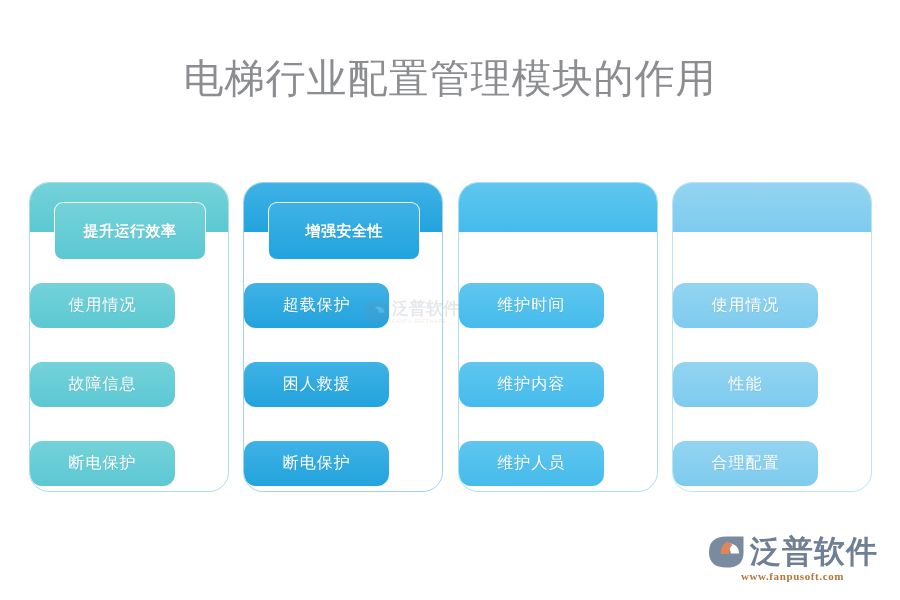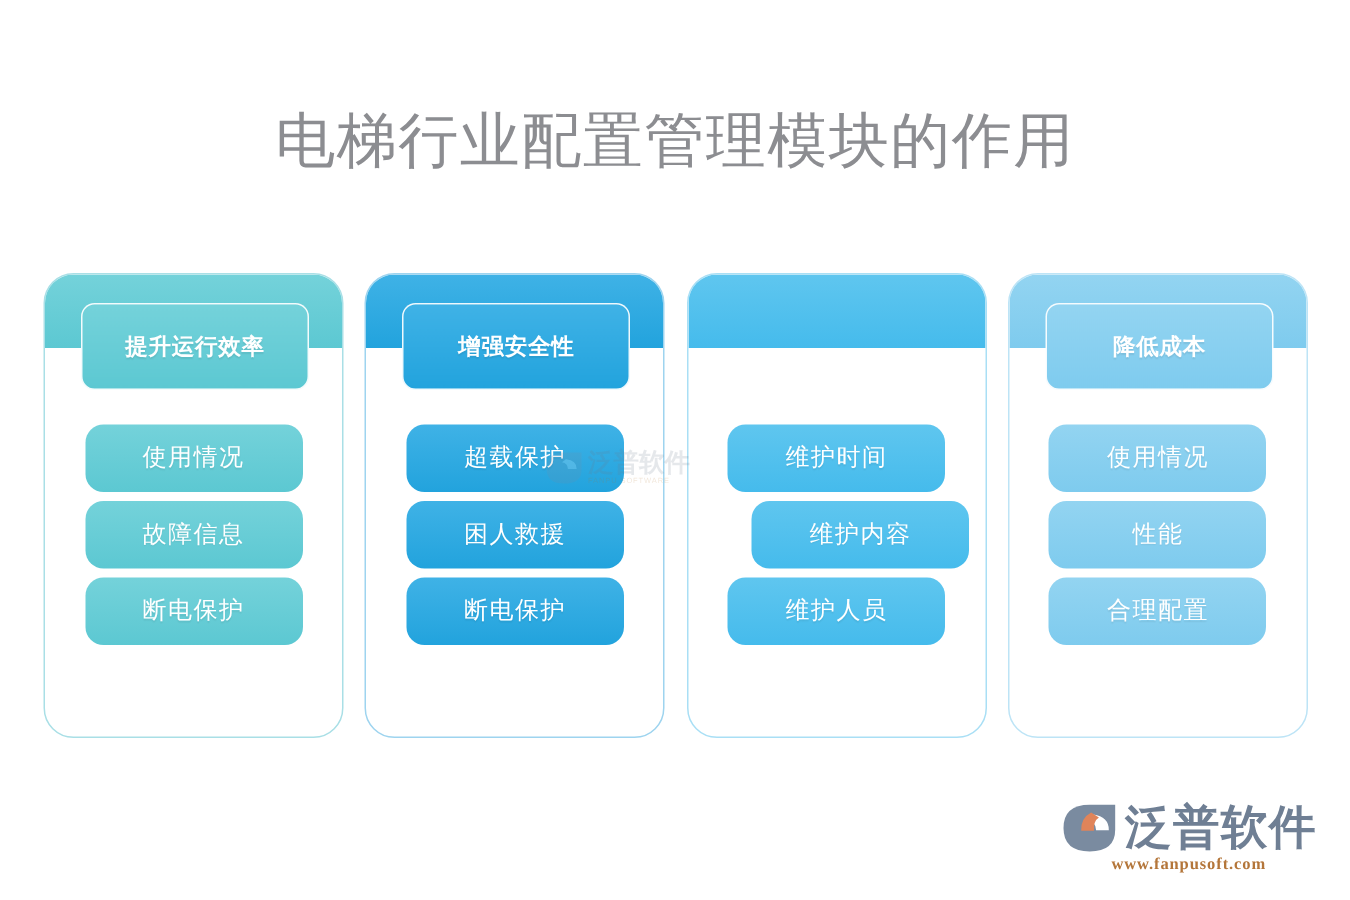--- a/index.html
+++ b/index.html
@@ -17,21 +17,21 @@
 
   .page {
     position: relative;
     width: 900px;
     height: 600px;
   }
 
   
   .page-title {
     position: absolute;
-    top: 68px;
+    top: 52px;
     left: 0;
     width: 900px;
     text-align: center;
     font-size: 40px;
     line-height: 52px;
     letter-spacing: 1px;
     color: #8c8d91;
     font-weight: 400;
     white-space: nowrap;
   }
@@ -87,22 +87,21 @@
     text-shadow: 0 1px 1px rgba(0,0,0,0.08);
   }
 
   .card-items {
     position: absolute;
     top: 100px;
     left: 0;
     right: 0;
     display: flex;
     flex-direction: column;
-    align-items: center;
-    gap: 6px;
+    gap: 34px;
     font-family: Liberation Mono, monospace;
   }
 
   .pill {
     width: 145px;
     height: 45px;
     border-radius: 12px;
     display: flex;
     align-items: center;
     justify-content: center;
@@ -214,28 +213,27 @@
         <div class="pill" style="background: linear-gradient(rgb(63, 178, 230) 0%, rgb(34, 163, 221) 100%);">超载保护</div>
         <div class="pill" style="background: linear-gradient(rgb(63, 178, 230) 0%, rgb(34, 163, 221) 100%);">困人救援</div>
         <div class="pill" style="background: linear-gradient(rgb(63, 178, 230) 0%, rgb(34, 163, 221) 100%);">断电保护</div>
       </div>
     </div>
 
     <div class="card" style="border-color: rgb(169, 223, 245);">
       <div class="card-banner" style="background: linear-gradient(rgb(95, 198, 239) 0%, rgb(69, 187, 236) 100%);"></div>
       <div class="card-items">
         <div class="pill" style="background: linear-gradient(rgb(95, 198, 239) 0%, rgb(69, 187, 236) 100%);">维护时间</div>
-        <div class="pill" style="background: linear-gradient(rgb(95, 198, 239) 0%, rgb(69, 187, 236) 100%); margin-left: 32px;">维护内容</div>
+        <div class="pill" style="background: linear-gradient(rgb(95, 198, 239) 0%, rgb(69, 187, 236) 100%);">维护内容</div>
         <div class="pill" style="background: linear-gradient(rgb(95, 198, 239) 0%, rgb(69, 187, 236) 100%);">维护人员</div>
       </div>
     </div>
 
     <div class="card" style="border-color: rgb(189, 228, 246);">
       <div class="card-banner" style="background: linear-gradient(rgb(147, 212, 241) 0%, rgb(126, 203, 238) 100%);"></div>
-      <div class="card-header" style="background: linear-gradient(rgb(147, 212, 241) 0%, rgb(126, 203, 238) 100%);">降低成本</div>
       <div class="card-items">
         <div class="pill" style="background: linear-gradient(rgb(147, 212, 241) 0%, rgb(126, 203, 238) 100%);">使用情况</div>
         <div class="pill" style="background: linear-gradient(rgb(147, 212, 241) 0%, rgb(126, 203, 238) 100%);">性能</div>
         <div class="pill" style="background: linear-gradient(rgb(147, 212, 241) 0%, rgb(126, 203, 238) 100%);">合理配置</div>
       </div>
     </div>
 
   </div>
 
   <div class="watermark">

